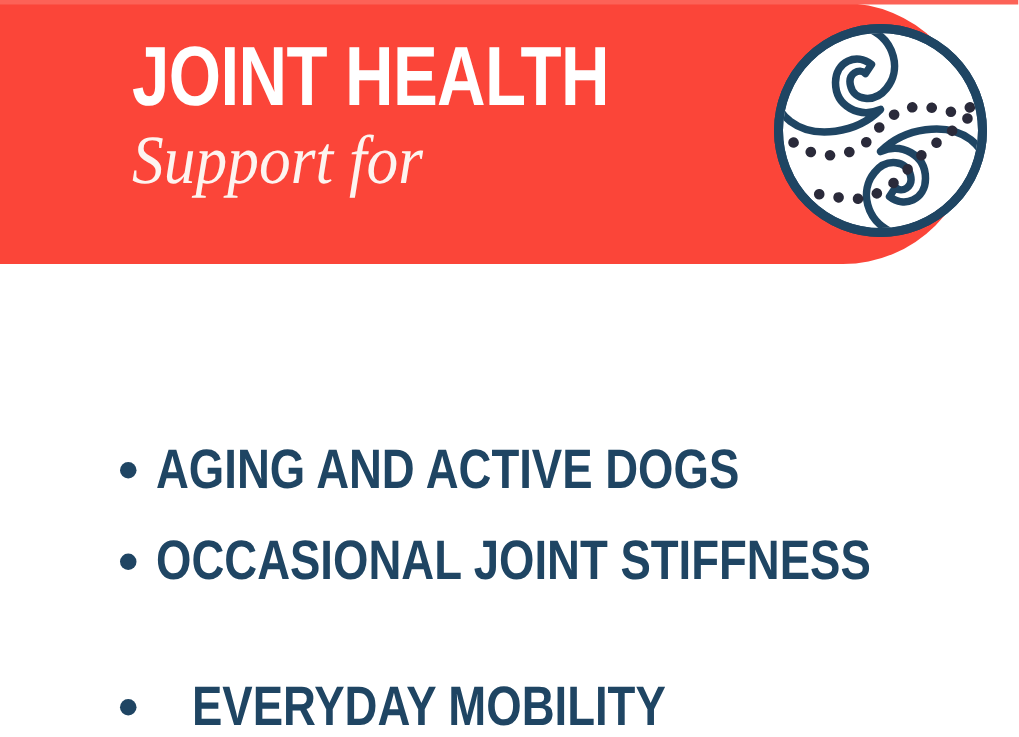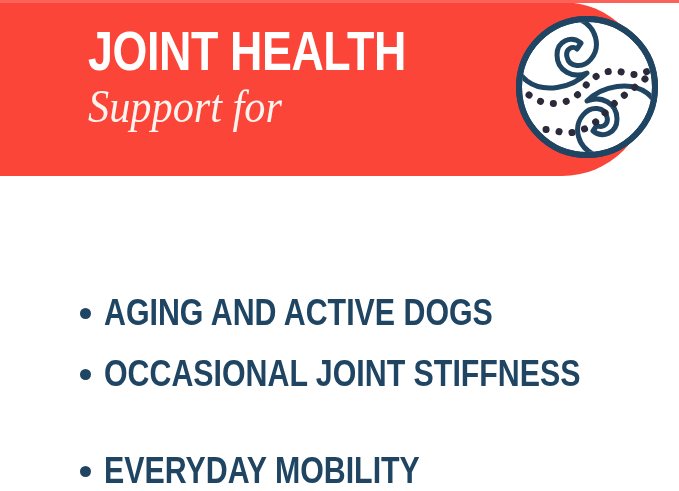--- a/index.html
+++ b/index.html
@@ -90,21 +90,21 @@
   }
   .bullet-row {
     position: absolute;
     left: 80px;
     display: flex;
     align-items: center;
     white-space: nowrap;
   }
   .bullet-row.r0 { top: 90px; margin-top: 28px; }
   .bullet-row.r1 { top: 179px; }
-  .bullet-row.r2 { top: 276px; }
+  .bullet-row.r2 { top: 276px; gap: 24px; }
 
   .dot {
     width: 11px;
     height: 11px;
     border-radius: 50%;
     background: #1f4563;
     flex: 0 0 auto;
     margin-right: 13px;
   }
   .bullet-label {

